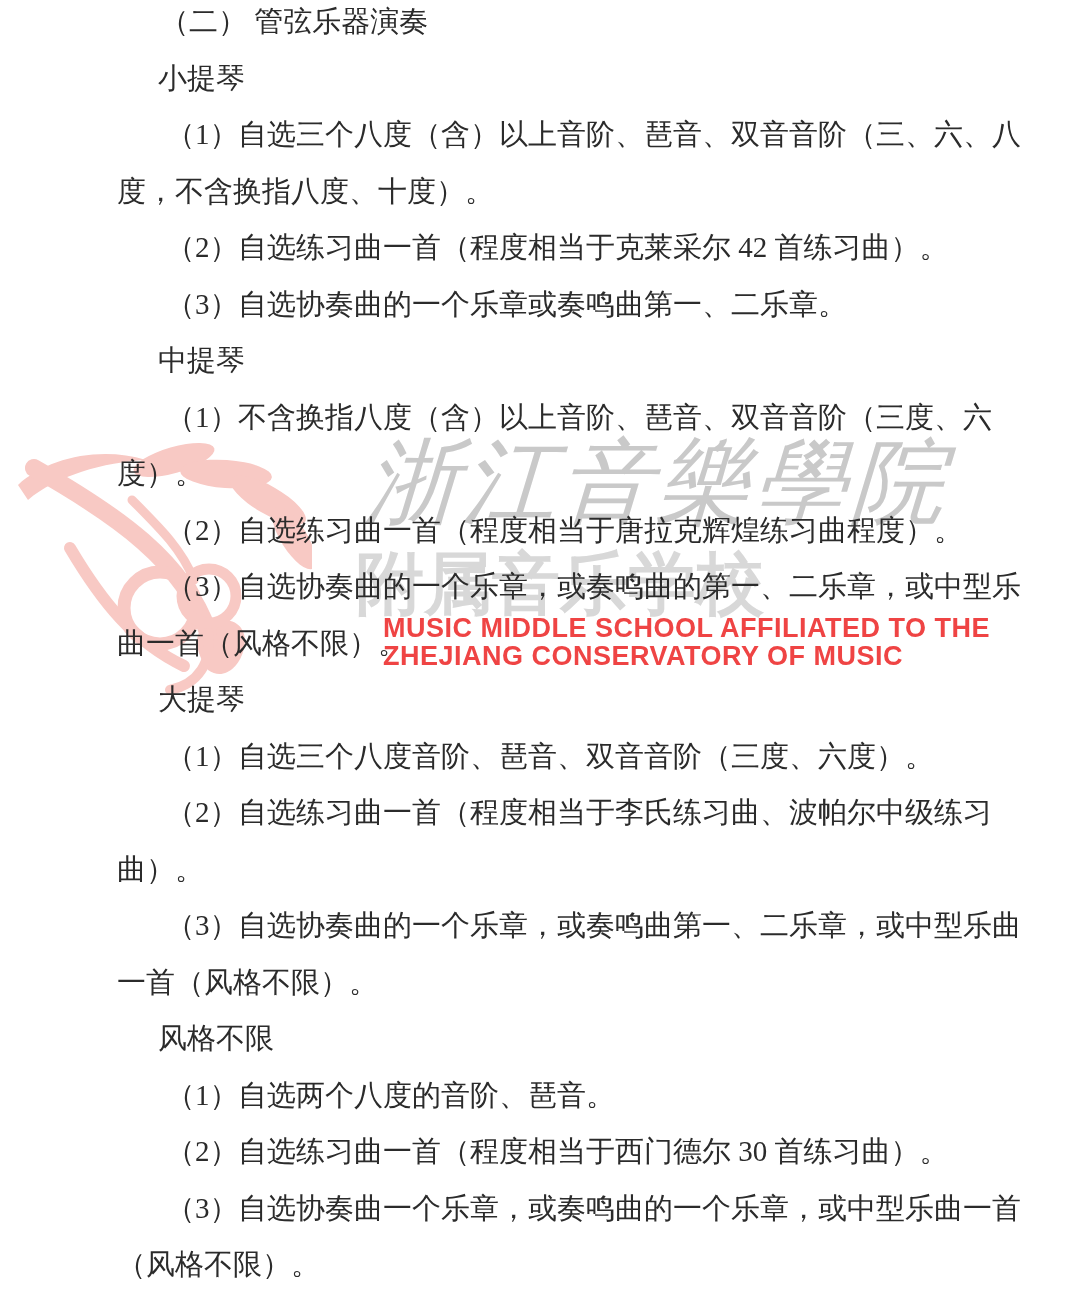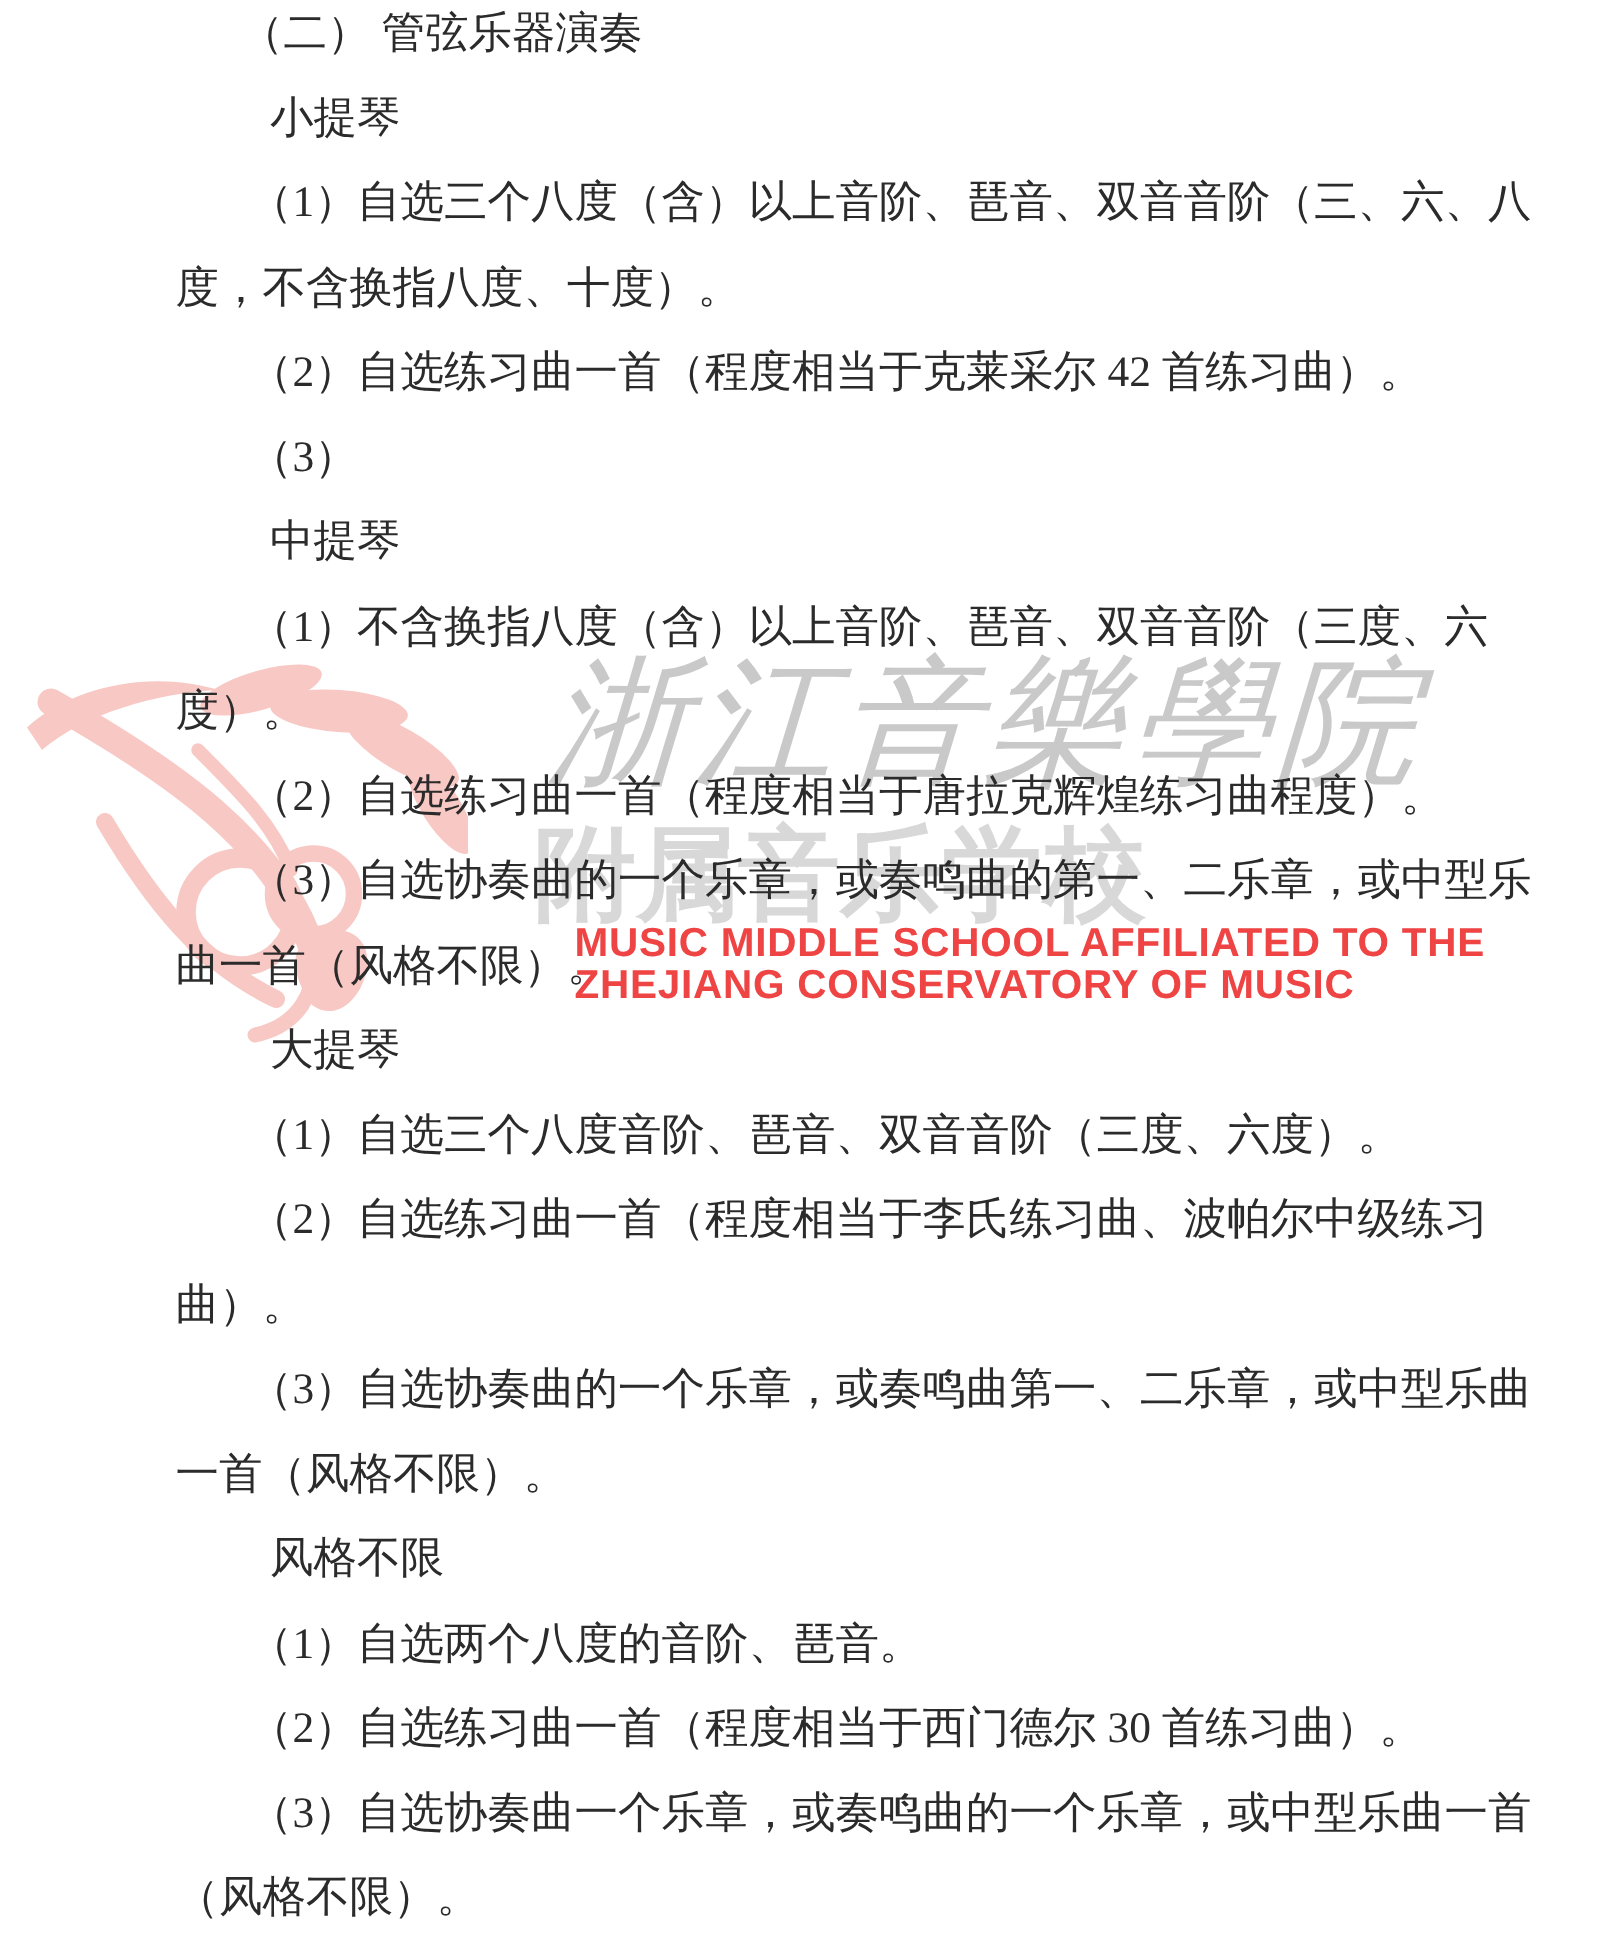--- a/index.html
+++ b/index.html
@@ -52,21 +52,21 @@
     color: #2b2b2b;
     font-size: 29px;
   }
   .line {
     height: 56.5px;
     display: flex;
     align-items: center;
     white-space: pre;
   }
   .line.heading    { padding-left: 160px; }
-  .line.instrument { padding-left: 158px; margin-left: 22px; }
+  .line.instrument { padding-left: 158px; }
   .line.item       { padding-left: 166px; }
   .line.cont       { padding-left: 117px; }
   .marker { display: inline-block; width: 72px; }
 </style>
 </head>
 <body>
 
 <div class="page">
 
   <div class="watermark">
@@ -97,21 +97,21 @@
 
     <div class="wm-en wm-en2">ZHEJIANG CONSERVATORY OF MUSIC</div>
   </div>
 
   <div class="content" id="doc-lines">
       <div class="line heading"><span>（二） 管弦乐器演奏</span></div>
       <div class="line instrument"><span>小提琴</span></div>
       <div class="line item"><span class="marker">（1）</span><span>自选三个八度（含）以上音阶、琶音、双音音阶（三、六、八</span></div>
       <div class="line cont"><span>度，不含换指八度、十度）。</span></div>
       <div class="line item"><span class="marker">（2）</span><span>自选练习曲一首（程度相当于克莱采尔 42 首练习曲）。</span></div>
-      <div class="line item"><span class="marker">（3）</span></div>
+      <div class="line item"><span class="marker">（3）</span><span>自选协奏曲的一个乐章或奏鸣曲第一、二乐章。</span></div>
       <div class="line instrument"><span>中提琴</span></div>
       <div class="line item"><span class="marker">（1）</span><span>不含换指八度（含）以上音阶、琶音、双音音阶（三度、六</span></div>
       <div class="line cont"><span>度）。</span></div>
       <div class="line item"><span class="marker">（2）</span><span>自选练习曲一首（程度相当于唐拉克辉煌练习曲程度）。</span></div>
       <div class="line item"><span class="marker">（3）</span><span>自选协奏曲的一个乐章，或奏鸣曲的第一、二乐章，或中型乐</span></div>
       <div class="line cont"><span>曲一首（风格不限）。</span></div>
       <div class="line instrument"><span>大提琴</span></div>
       <div class="line item"><span class="marker">（1）</span><span>自选三个八度音阶、琶音、双音音阶（三度、六度）。</span></div>
       <div class="line item"><span class="marker">（2）</span><span>自选练习曲一首（程度相当于李氏练习曲、波帕尔中级练习</span></div>
       <div class="line cont"><span>曲）。</span></div>

